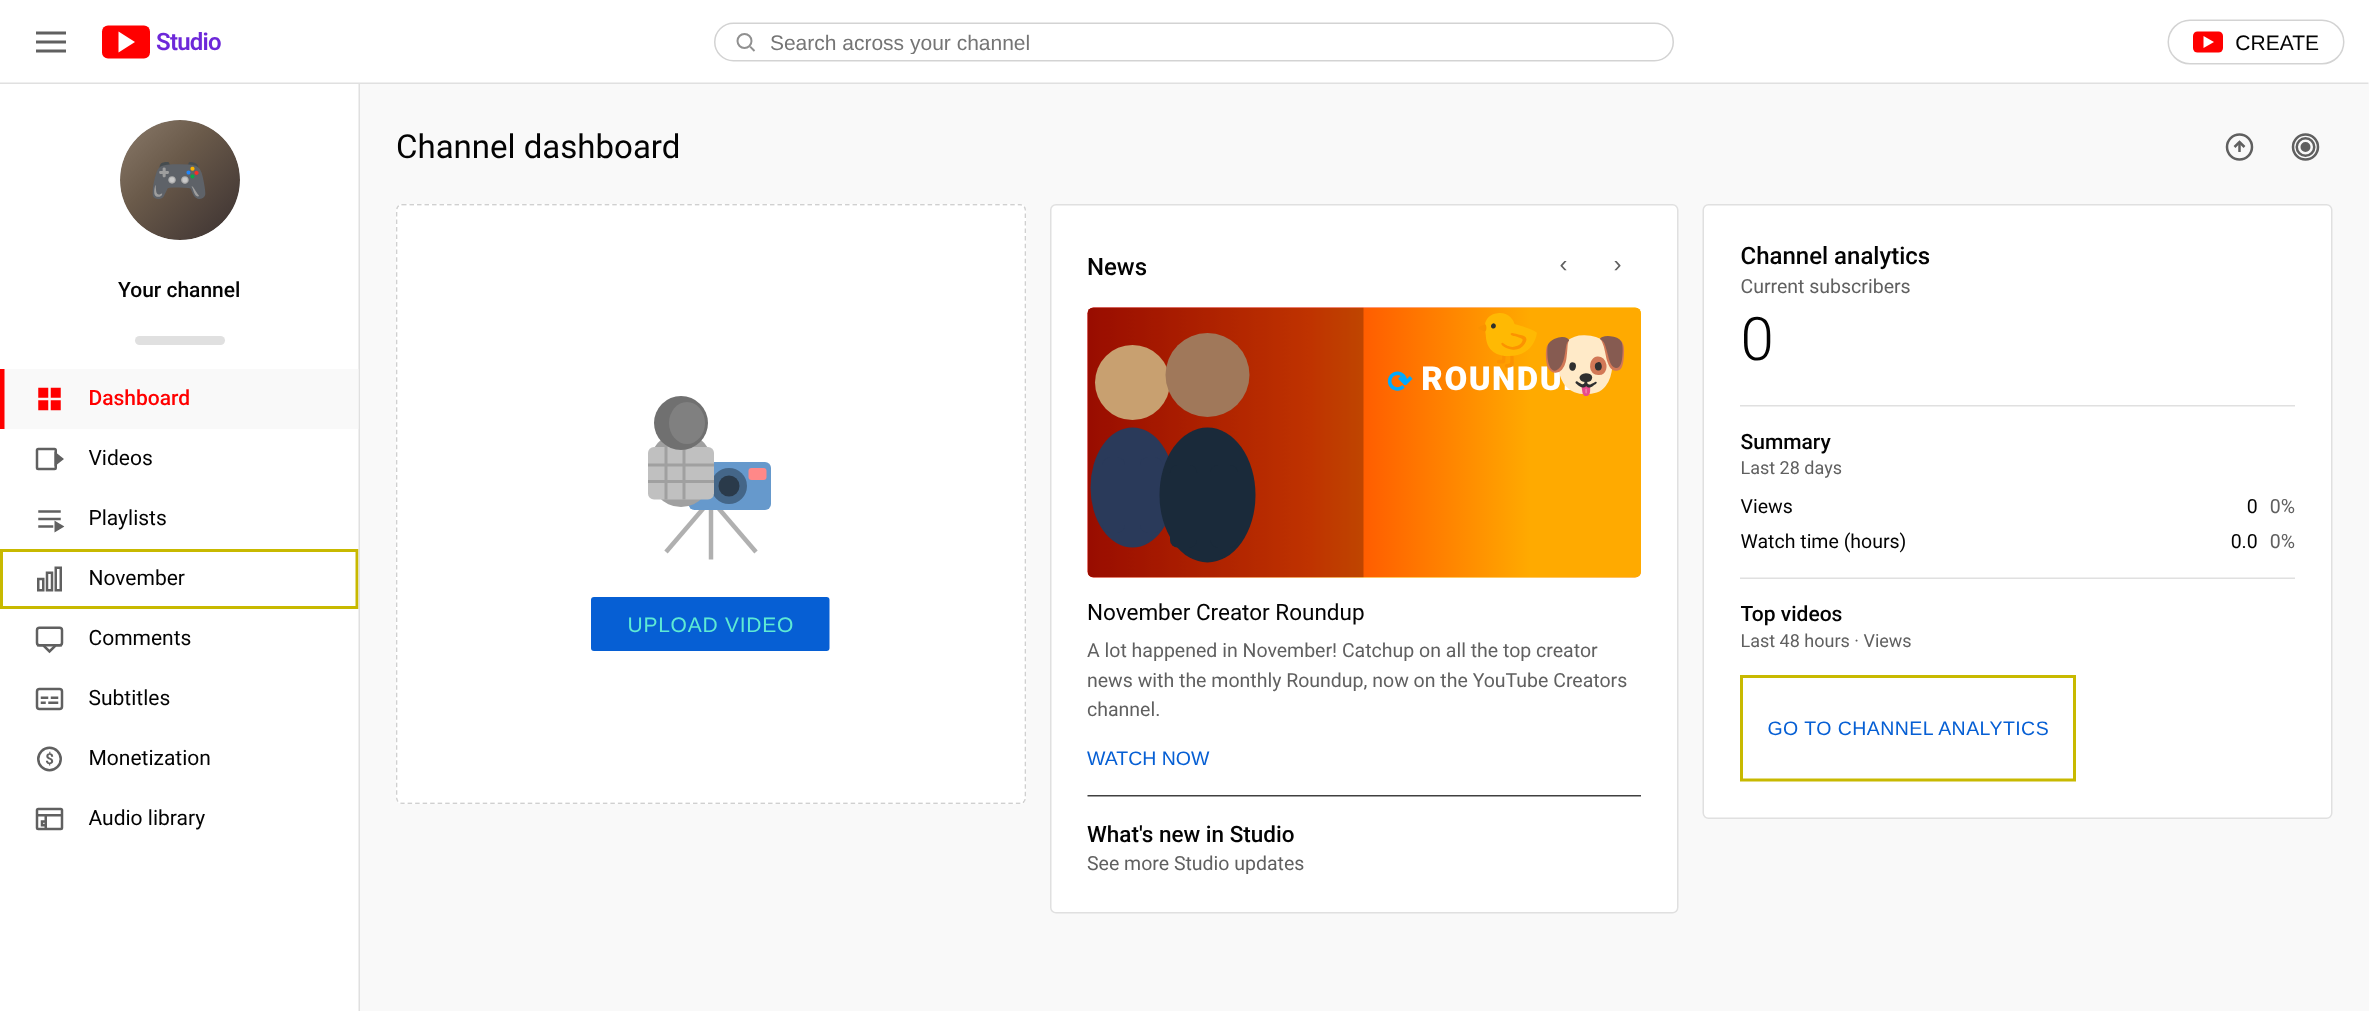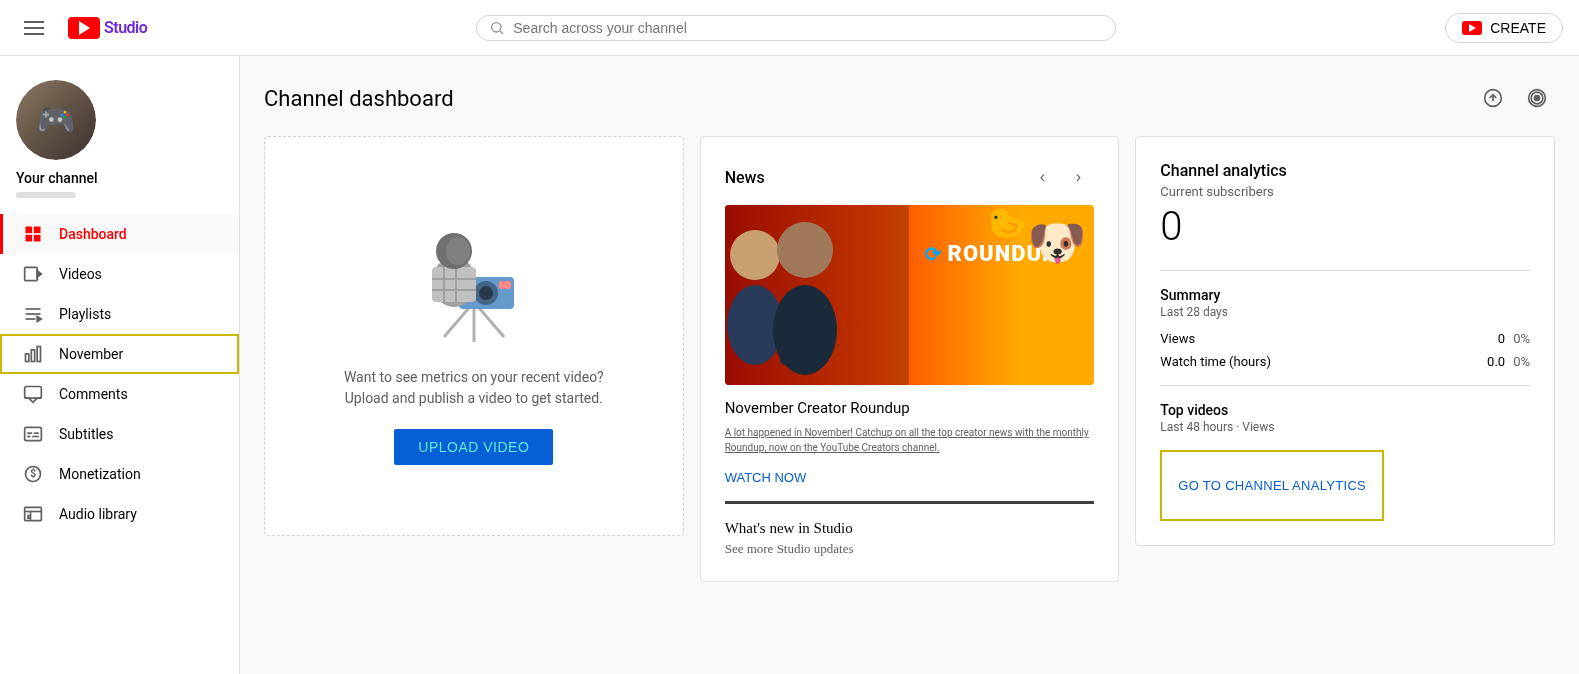--- a/index.html
+++ b/index.html
@@ -44,22 +44,23 @@
 
     
     .sidebar {
       position: fixed; top: 56px; left: 0; bottom: 0;
       width: 240px; background: #fff;
       border-right: 1px solid #e0e0e0;
       overflow-y: auto;
       padding-bottom: 16px;
     }
     .channel-info {
-      display: flex; flex-direction: column; 
+      display: flex; flex-direction: column; align-items: center;
       padding: 24px 16px 16px;
+      gap: 16px;
     }
     .avatar {
       width: 80px; height: 80px; border-radius: 50%;
       background: #ccc; overflow: hidden;
       display: flex; align-items: center; justify-content: center;
     }
     .avatar-inner {
       width: 80px; height: 80px; border-radius: 50%;
       background: linear-gradient(135deg, #8a7a6a 0%, #6a5a4a 40%, #3a3030 100%);
       display: flex; align-items: center; justify-content: center;
@@ -146,27 +147,27 @@
     }
     .news-image {
       width: 100%; height: 180px;
       background: linear-gradient(135deg, #cc0000 0%, #ff4444 30%, #ffcc00 70%, #ff8800 100%);
       border-radius: 4px; margin-bottom: 14px;
       display: flex; align-items: center; justify-content: center;
       overflow: hidden; position: relative;
     }
 
     .news-article-title { font-size: 15px; font-weight: 400; margin-bottom: 8px; }
-    .news-article-text { font-size: 10px; color: #606060; line-height: 1.5; margin-bottom: 14px; text-decoration: underline; }
+    .news-article-text { font-size: 13px; color: #606060; line-height: 1.5; margin-bottom: 14px; }
     .watch-now-btn {
       background: transparent; border: none; cursor: pointer;
       color: #065fd4; font-size: 13px; font-weight: 500; padding: 0;
     }
 
-    .news-section2 { border-top: 3px solid #404040; padding-top: 16px; margin-top: 16px; font-family: Liberation Serif, serif; }
+    .news-section2 { border-top: 1px solid #404040; padding-top: 16px; margin-top: 16px; }
     .news-section2-title { font-size: 15px; font-weight: 500; margin-bottom: 4px; }
     .news-section2-text { font-size: 13px; color: #606060; }
 
     
     .analytics-card { }
     .analytics-title { font-size: 16px; font-weight: 500; margin-bottom: 4px; }
     .subscribers-label { font-size: 13px; color: #606060; margin-bottom: 4px; }
     .subscribers-count { font-size: 40px; font-weight: 300; margin-bottom: 20px; }
     .analytics-divider { border: none; border-top: 1px solid #e0e0e0; margin: 16px 0; }
     .summary-label { font-size: 14px; font-weight: 500; margin-bottom: 2px; }
@@ -362,21 +363,20 @@
           <line x1="40" y1="60" x2="40" y2="95" stroke="#a0a0a0" stroke-width="2"></line>
           <line x1="52" y1="60" x2="52" y2="95" stroke="#a0a0a0" stroke-width="2"></line>
           <line x1="28" y1="72" x2="72" y2="72" stroke="#a0a0a0" stroke-width="2"></line>
           <line x1="28" y1="83" x2="72" y2="83" stroke="#a0a0a0" stroke-width="2"></line>
 
           <circle cx="50" cy="44" r="18" fill="#707070"></circle>
 
           <ellipse cx="54" cy="44" rx="12" ry="14" fill="#808080"></ellipse>
         </svg>
       </div>
-      <p class="upload-text">Want to see metrics on your recent video? Upload and publish a video to get started.</p>
       <button class="upload-btn">UPLOAD VIDEO</button>
     </div>
 
     <div class="card news-card">
       <div class="news-header">
         <span class="news-title">News</span>
         <div class="news-nav">
           <button class="news-nav-btn">‹</button>
           <button class="news-nav-btn">›</button>
         </div>

